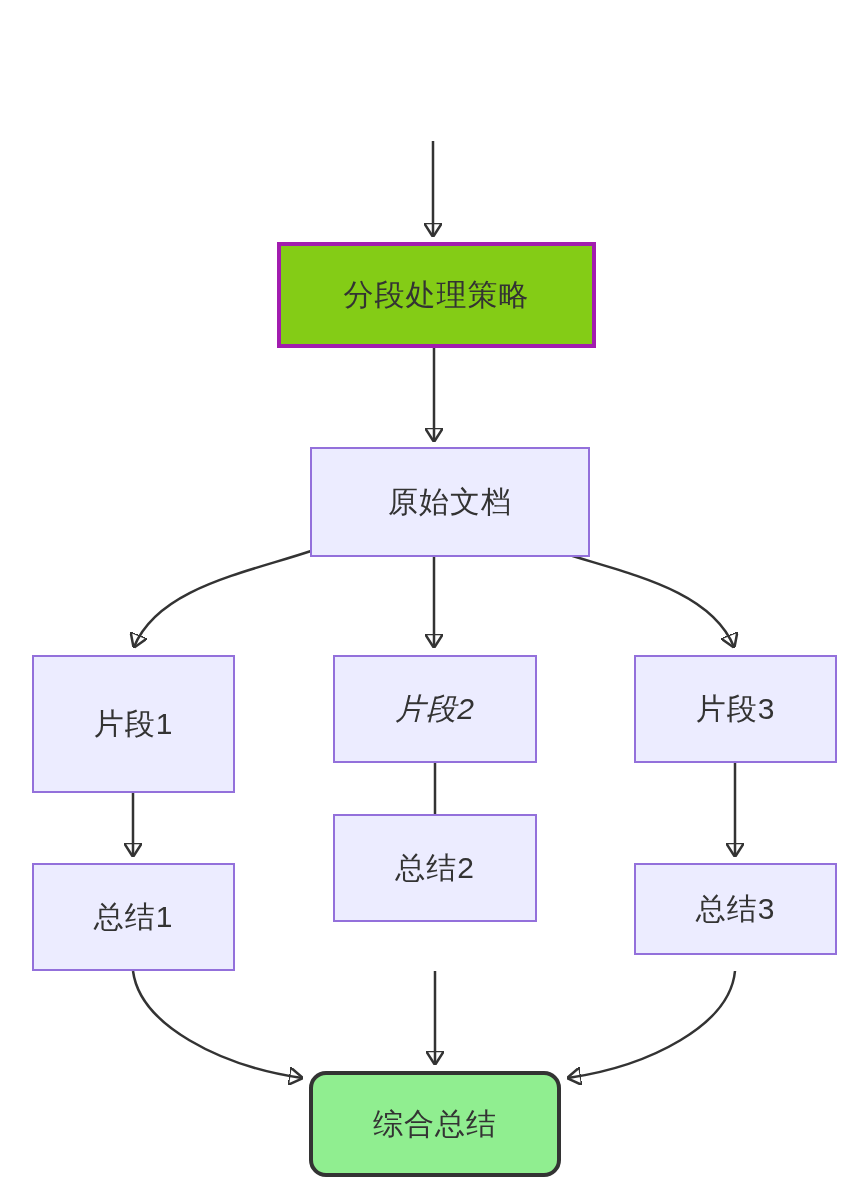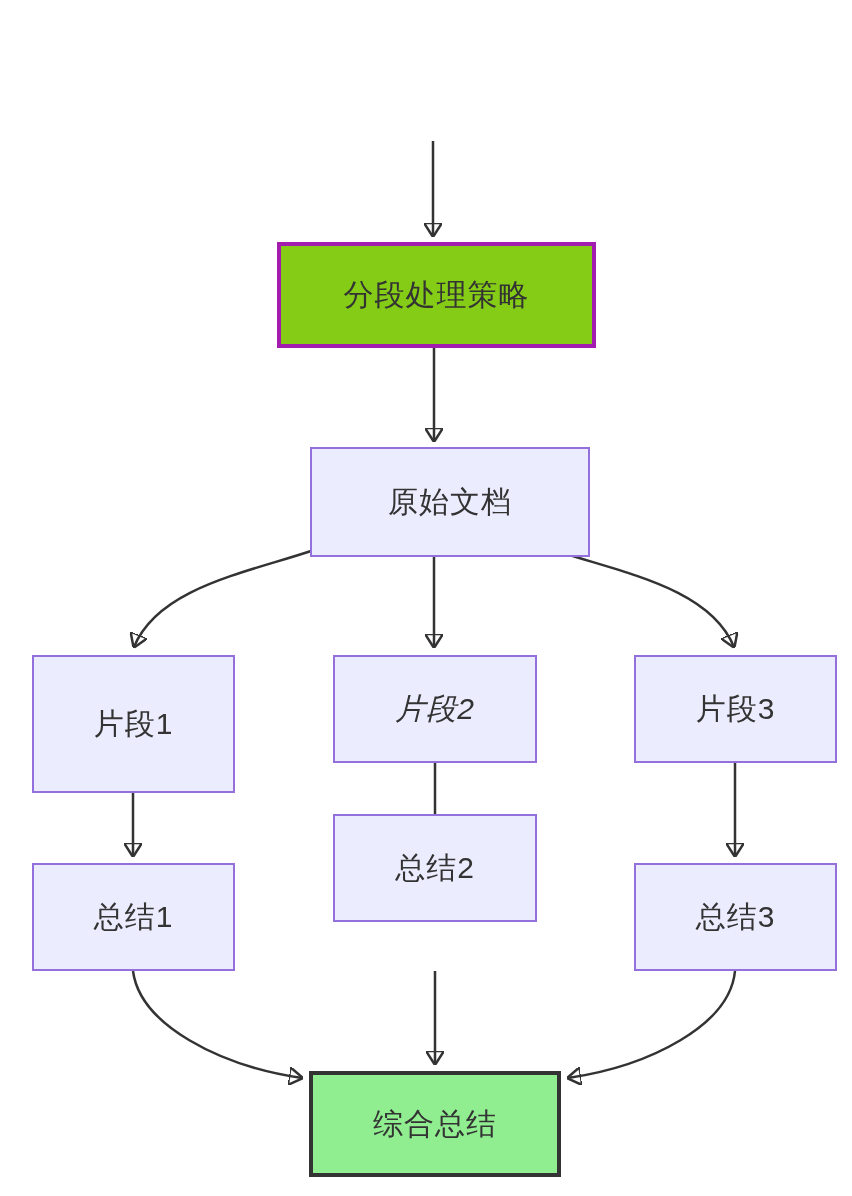--- a/index.html
+++ b/index.html
@@ -50,22 +50,22 @@
   }
   
   .n-task     { left: 278px; top: 32px;   width: 310px; height: 108px; }
   .n-strategy { left: 277px; top: 242px;  width: 319px; height: 106px; }
   .n-source   { left: 310px; top: 447px;  width: 280px; height: 110px; }
   .n-frag1    { left: 32px;  top: 655px;  width: 203px; height: 138px; }
   .n-frag2    { left: 333px; top: 655px;  width: 204px; height: 108px; font-style: italic; }
   .n-frag3    { left: 634px; top: 655px;  width: 203px; height: 108px; text-align: right; }
   .n-sum1     { left: 32px;  top: 863px;  width: 203px; height: 108px; }
   .n-sum2     { left: 333px; top: 814px;  width: 204px; height: 108px; }
-  .n-sum3     { left: 634px; top: 863px;  width: 203px; height: 108px; }
-  .n-final    { left: 309px; top: 1071px; width: 252px; height: 106px; }
+  .n-sum3     { left: 634px; top: 863px;  width: 203px; height: 92px; }
+  .n-final    { left: 309px; top: 1071px; width: 252px; height: 106px; border-radius: 17px; }
 </style>
 </head>
 <body>
 
 <div class="canvas">
 
   <svg class="edges" width="852" height="1196" viewBox="0 0 852 1196">
     <defs>
       <marker id="ah" viewBox="0 0 14 18" refX="13" refY="9" markerWidth="14" markerHeight="18" markerUnits="userSpaceOnUse" orient="auto">
         <path d="M0,0 L14,9 L0,18 Z" fill="#333333" stroke="none"></path>

